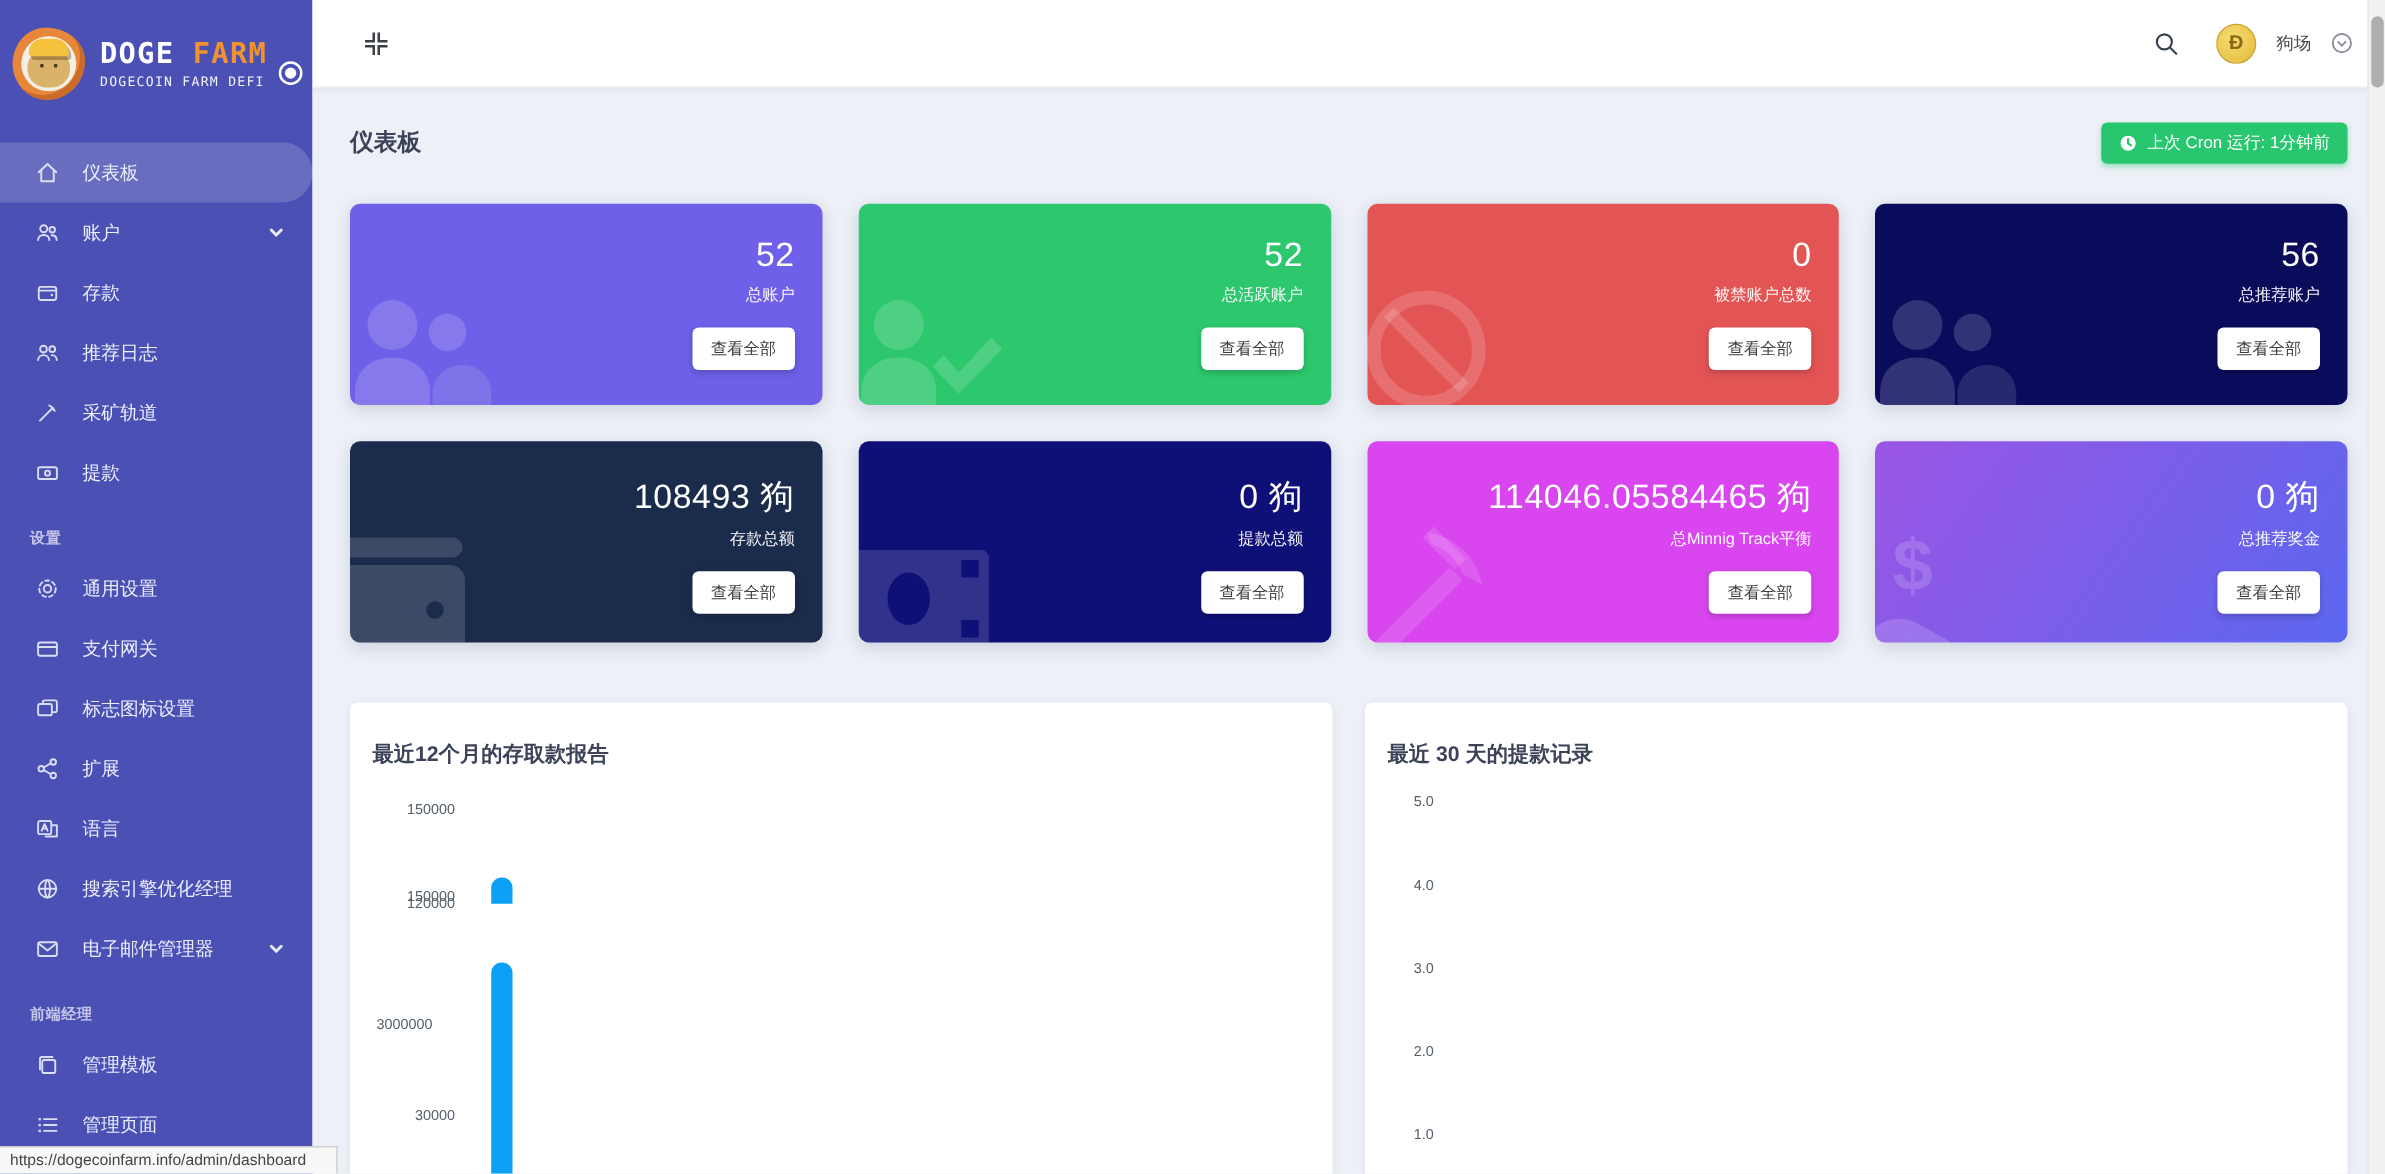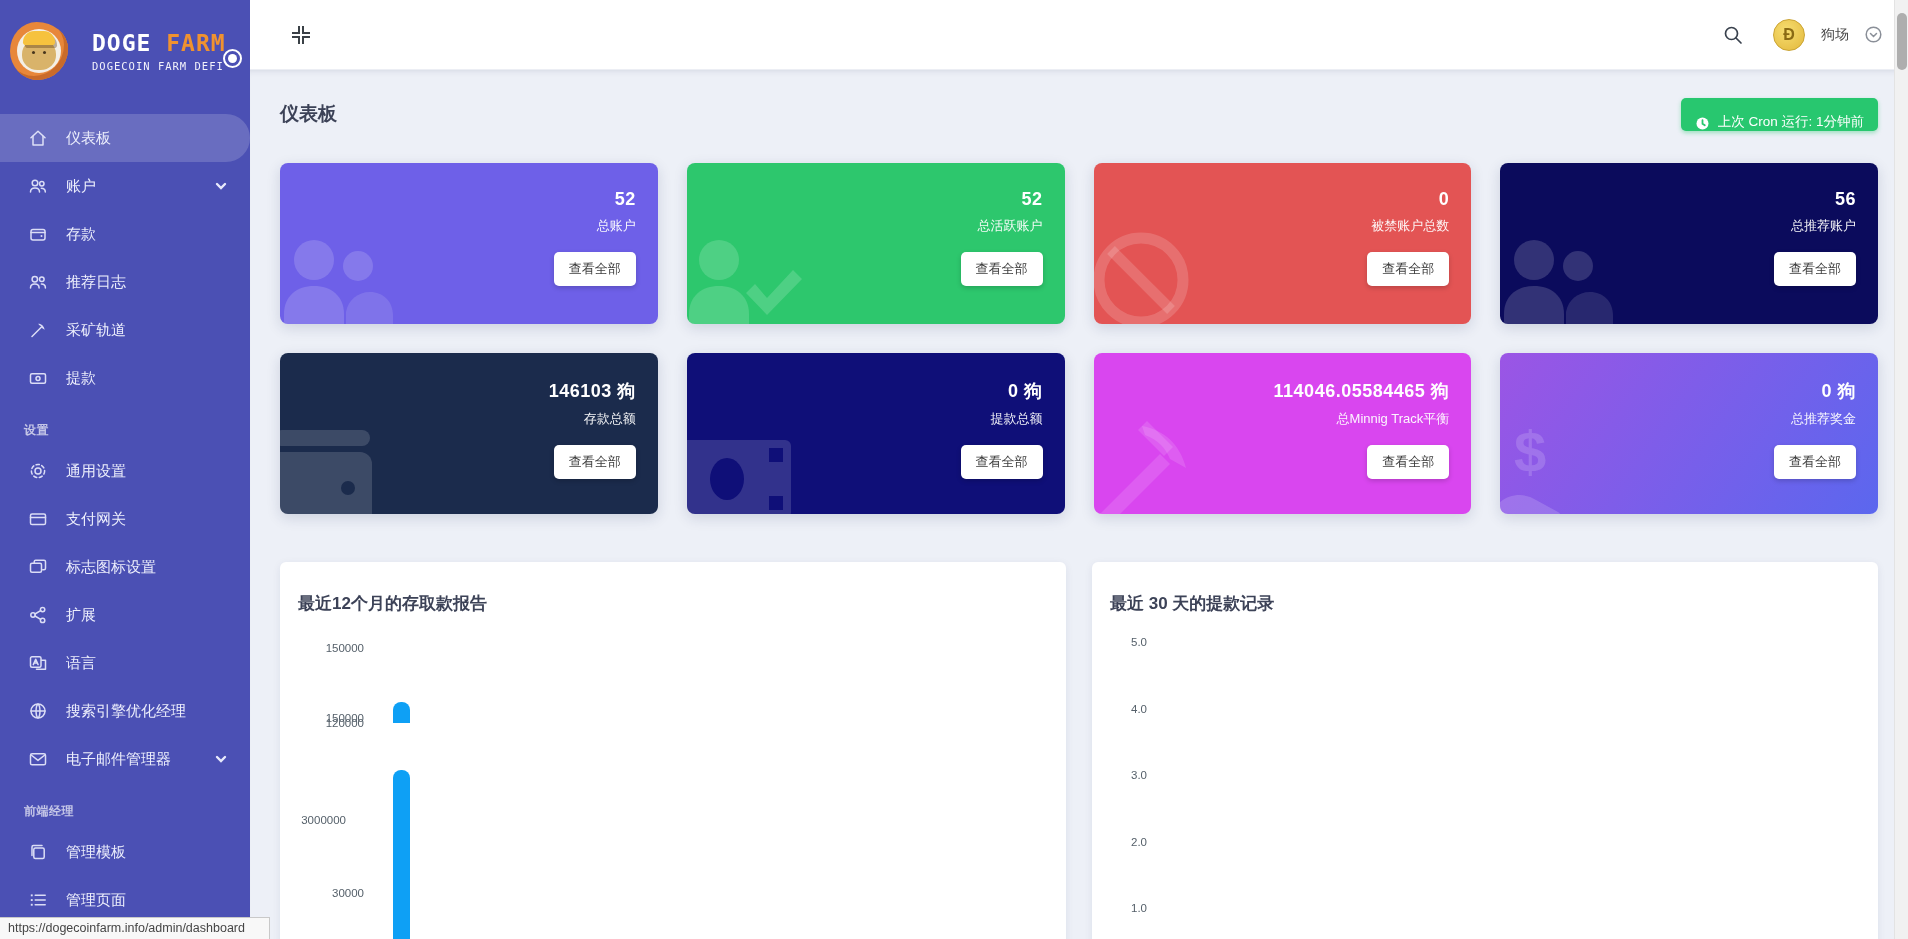--- a/index.html
+++ b/index.html
@@ -2,21 +2,21 @@
 <html><head>
 <meta charset="utf-8">
 <style>
   * { margin:0; padding:0; box-sizing:border-box; }
   html,body { width:1908px; height:939px; overflow:hidden; }
   body { font-family:"Liberation Sans", sans-serif; background:#edf0f7; }
   .app { display:flex; width:1908px; height:939px; position:relative; }
 
   
   .sidebar { width:250px; min-width:250px; height:939px; background:#4b50b4; position:relative; color:#fff; overflow:hidden; }
-  .logo-row { display:flex; align-items:center; padding:16px 10px 14px 10px; height:100px; position:relative;gap:12px; }
+  .logo-row { display:flex; align-items:center; padding:16px 10px 14px 10px; height:100px; position:relative; }
   .doge-logo { width:58px; height:58px; position:relative; background:#e8873a; border-radius:46% 54% 52% 48% / 50% 46% 54% 50%; box-shadow:inset -4px -4px 0 #c96b2a; }
   .doge-inner { position:absolute; left:7px; top:7px; width:44px; height:44px; background:#f4efe6; border-radius:50%; overflow:hidden; }
   .doge-face { position:absolute; left:5px; top:9px; width:34px; height:32px; background:#d9b36a; border-radius:50% 50% 45% 45%; }
   .doge-hat { position:absolute; left:6px; top:2px; width:32px; height:14px; background:#f6c23e; border-radius:16px 16px 4px 4px; box-shadow:2px 3px 0 rgba(80,50,10,.35); }
   .doge-eye { position:absolute; width:3px; height:3px; background:#47351d; border-radius:50%; top:22px; }
   .logo-text { margin-left:12px; }
   .logo-title { font-family:"DejaVu Sans Mono", monospace; font-weight:bold; font-size:23px; letter-spacing:1px; }
   .logo-title .t2 { color:#f0922f; }
   .logo-sub { font-family:"DejaVu Sans Mono", monospace; font-size:10.5px; letter-spacing:1px; color:#f2f2fb; margin-top:4px; }
   .side-toggle { position:absolute; right:8px; top:49px; width:19px; height:19px; border:2px solid #fff; border-radius:50%; display:flex; align-items:center; justify-content:center; cursor:pointer; }
@@ -40,26 +40,26 @@
   .search-btn { width:20px; height:20px; cursor:pointer; margin-right:14px; }
   .search-btn svg { width:20px; height:20px; stroke:#39414d; fill:none; stroke-width:1.7; stroke-linecap:round; }
   .avatar { width:32px; height:32px; border-radius:50%; background:radial-gradient(circle at 40% 35%, #f6dd70, #e3b83c); border:1px solid #cba433; display:flex; align-items:center; justify-content:center; font-weight:bold; color:#8a6a14; font-size:16px; cursor:pointer; }
   .username { font-size:14px; color:#4a4a4a; }
   .user-chevron { width:17px; height:17px; cursor:pointer; }
   .user-chevron svg { width:17px; height:17px; stroke:#8a8f98; fill:none; stroke-width:1.5; stroke-linecap:round; }
 
   .content { flex:1; background:#edf0f7; padding:0 30px; position:relative; overflow:hidden; box-shadow:inset 0 6px 8px -8px rgba(40,50,90,.25); }
   .page-head { display:flex; align-items:center; margin-top:26px; height:36px; }
   .page-title { font-size:19px; color:#3c4257; }
-  .cron-btn { margin-left:auto; background:#28c76f; color:#fff; border:none; border-radius:5px; height:33px; padding:0 14px; font-size:13.5px; display:flex; align-items:flex-end; gap:8px; cursor:pointer; font-family:"Liberation Sans",sans-serif; box-shadow:0 2px 4px rgba(40,199,111,.4); }
+  .cron-btn { margin-left:auto; background:#28c76f; color:#fff; border:none; border-radius:5px; height:33px; padding:0 14px; font-size:13.5px; display:flex; align-items:center; gap:8px; cursor:pointer; font-family:"Liberation Sans",sans-serif; box-shadow:0 2px 4px rgba(40,199,111,.4); }
   .cron-btn svg { width:15px; height:15px; stroke:#fff; fill:none; stroke-width:1.8; stroke-linecap:round; }
 
   .cards-grid { display:grid; grid-template-columns:repeat(4,1fr); gap:29px; margin-top:31px; }
   .stat-card { height:161px; border-radius:8px; position:relative; overflow:hidden; color:#fff; padding:26px 22px 0 0; display:flex; flex-direction:column; align-items:flex-end; box-shadow:0 4px 14px rgba(30,40,90,.15); }
-  .stat-value { font-size:18px; font-weight:bold; letter-spacing:.5px; }
+  .stat-value { font-size:27px; font-weight:normal; letter-spacing:.5px; }
   .stat-label { font-size:13px; margin-top:7px; opacity:.95; }
   .stat-btn { margin-top:17px; background:#fff; color:#3d3d3d; border:none; border-radius:5px; padding:8px 15px; font-size:13px; cursor:pointer; font-family:"Liberation Sans",sans-serif; box-shadow:0 2px 5px rgba(0,0,0,.18); }
   .watermark { position:absolute; left:-8px; bottom:-14px; width:130px; height:120px; pointer-events:none; }
   .watermark svg { width:130px; height:120px; }
 
   .charts-row { display:grid; grid-template-columns:1fr 1fr; gap:26px; margin-top:48px; }
   .chart-panel { background:#fff; border-radius:6px; height:540px; position:relative; box-shadow:0 2px 8px rgba(30,40,90,.08); }
   .chart-title { position:absolute; left:18px; top:30px; font-size:17px; color:#3c4257; }
   .ytick { position:absolute; font-size:11.5px; color:#55606a; text-align:right; width:70px; }
   .bar { position:absolute; background:#0ea0f5; border-radius:8px 8px 0 0; }
@@ -311,21 +311,21 @@
         </div>
       <div class="cards-grid" id="cards-row-2" style="margin-top:29px;">
           <div class="stat-card" style="background: rgb(27, 43, 76);">
             <div class="watermark"><svg viewBox="0 0 130 120">
                 <g fill="rgba(255,255,255,.15)">
                   <rect x="2" y="22" width="96" height="16" rx="8"></rect>
                   <rect x="-10" y="44" width="110" height="76" rx="12"></rect>
                   <circle cx="76" cy="80" r="7" fill="#1b2b4c"></circle>
                 </g>
               </svg></div>
-            <div class="stat-value">146103 狗</div>
+            <div class="stat-value">108493 狗</div>
             <div class="stat-label">存款总额</div>
             <button class="stat-btn">查看全部</button>
           </div>
           <div class="stat-card" style="background: rgb(15, 15, 120);">
             <div class="watermark"><svg viewBox="0 0 130 120">
                 <g fill="rgba(255,255,255,.15)">
                   <rect x="2" y="32" width="110" height="78" rx="6"></rect>
                   <ellipse cx="48" cy="71" rx="17" ry="21" fill="#0f0f78"></ellipse>
                   <rect x="90" y="40" width="14" height="14" fill="#0f0f78"></rect>
                   <rect x="90" y="88" width="14" height="14" fill="#0f0f78"></rect>

